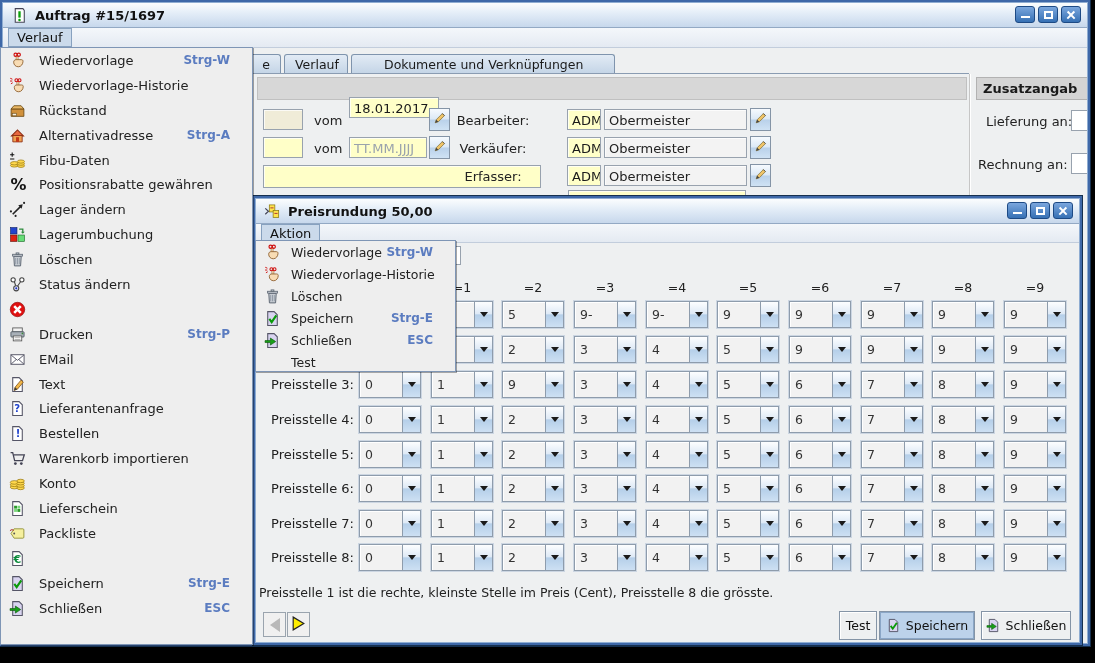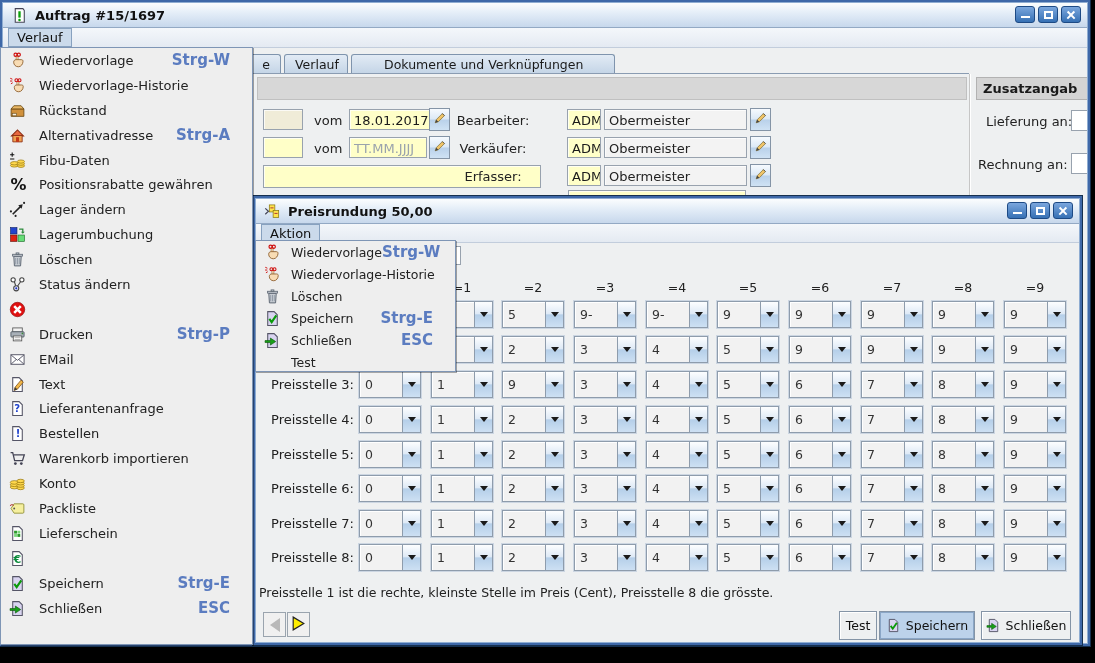--- a/index.html
+++ b/index.html
@@ -91,21 +91,21 @@
   #main-popup { left:0; top:47px; width:253px; height:598px; z-index:40; }
   #dialog-popup { left:255px; top:240px; width:201px; height:132px; z-index:30; }
   .mi { display:flex; align-items:center; padding:0 22px 0 8px; }
   #main-popup .mi { height:24.9px; }
   #dialog-popup .mi { height:22px; }
   .mi-ic { width:17px; height:17px; flex:none; margin-right:13px; }
   #dialog-popup .mi-ic { margin-right:10px; }
   .mi-ic svg { width:100%; height:100%; }
   .mi-lb { flex:1; font-size:13px; color:#222; white-space:nowrap; }
   #dialog-popup .mi-lb { font-size:12.5px; }
-  .mi-ac { font-size:15px; font-weight:bold; color:#5b7cc0; white-space:nowrap; }
+  .mi-ac { font-size:12px; font-weight:bold; color:#5b7cc0; white-space:nowrap; }
 
   .sliver { position:absolute; }
   .zindex10 { z-index:10; } .zindex20 { z-index:20; }
 </style>
 </head>
 <body>
 
 <div class="desktop">
 
   <div class="window" id="main-window">
@@ -143,21 +143,21 @@
       <div class="grayband" style="left:254px;top:28px;width:710px;height:23px"></div>
       <div class="vdivider" style="left:966px;top:25px;height:572px"></div>
       <div class="panelhead" style="left:973px;top:28px;width:113px;height:23px">Zusatzangab</div>
       <div class="flabel" style="left:983px;top:65px">Lieferung an:</div>
       <div class="tf white" style="left:1068px;top:61px;width:18px;height:21px"></div>
       <div class="flabel" style="left:975px;top:108px">Rechnung an:</div>
       <div class="tf white" style="left:1068px;top:104px;width:18px;height:21px"></div>
 
       <div class="tf khaki" style="left:260px;top:60px;width:40px;height:21px"></div>
       <div class="flabel" style="left:311px;top:64px">vom</div>
-      <div class="tf" style="left:346px;top:60px;width:90px;height:21px">18.01.2017</div>
+      <div class="tf" style="left:346px;top:48px;width:90px;height:21px">18.01.2017</div>
       <div class="pickbtn" style="left:426px;top:59px">
           <span id="pick1"><svg viewBox="0 0 16 16" width="100%" height="100%">
               <path d="M2.5 13.5l1.2-3.6 7-7 2.4 2.4-7 7z" fill="#f0c468" stroke="#6a5a20" stroke-width=".7"></path>
               <path d="M10.7 2.9l2.4 2.4" stroke="#333" stroke-width=".8"></path>
               <path d="M2.5 13.5l1.2-3.6 2.4 2.4z" fill="#444"></path>
             </svg></span>
         </div>
 
       <div class="tf" style="left:260px;top:88px;width:40px;height:21px"></div>
       <div class="flabel" style="left:311px;top:92px">vom</div>
@@ -1001,40 +1001,40 @@
               <ellipse cx="10.9" cy="10" rx="3.5" ry="1.6"></ellipse>
               <ellipse cx="10.9" cy="7.8" rx="3.5" ry="1.6"></ellipse>
               <ellipse cx="10.9" cy="5.6" rx="3.5" ry="1.6"></ellipse>
             </g>
           </svg></span>
         <span class="mi-lb">Konto</span>
         <span class="mi-ac"></span>
       </div>
       <div class="mi">
         <span class="mi-ic"><svg viewBox="0 0 16 16" width="100%" height="100%">
-            <path d="M4.8 3.6h8.2a1 1 0 011 1v6.8a1 1 0 01-1 1H4.8L1.9 8z" fill="#f5ef9e" stroke="#8a8a30" stroke-width=".8"></path>
-            <circle cx="4.9" cy="8" r=".9" fill="#555"></circle>
-            <path d="M.9 5.4c1.6-1.6 2.7-1 3.5-.2" fill="none" stroke="#aa2222" stroke-width=".9"></path>
-          </svg></span>
-        <span class="mi-lb">Packliste</span>
-        <span class="mi-ac"></span>
-      </div>
-      <div class="mi">
-        <span class="mi-ic"><svg viewBox="0 0 16 16" width="100%" height="100%">
             <path d="M3.5 1.5h6l3 3v10h-9z" fill="#fff" stroke="#556" stroke-width="1"></path>
             <rect x="4.8" y="5.4" width="2.7" height="2.7" fill="#2a9a2a"></rect>
             <rect x="7.9" y="5.4" width="2.7" height="2.7" fill="#7ad87a"></rect>
             <rect x="4.8" y="8.5" width="2.7" height="2.7" fill="#7ad87a"></rect>
             <rect x="7.9" y="8.5" width="2.7" height="2.7" fill="#2a9a2a"></rect>
           </svg></span>
         <span class="mi-lb">Lieferschein</span>
         <span class="mi-ac"></span>
       </div>
       <div class="mi">
         <span class="mi-ic"><svg viewBox="0 0 16 16" width="100%" height="100%">
+            <path d="M4.8 3.6h8.2a1 1 0 011 1v6.8a1 1 0 01-1 1H4.8L1.9 8z" fill="#f5ef9e" stroke="#8a8a30" stroke-width=".8"></path>
+            <circle cx="4.9" cy="8" r=".9" fill="#555"></circle>
+            <path d="M.9 5.4c1.6-1.6 2.7-1 3.5-.2" fill="none" stroke="#aa2222" stroke-width=".9"></path>
+          </svg></span>
+        <span class="mi-lb">Packliste</span>
+        <span class="mi-ac"></span>
+      </div>
+      <div class="mi">
+        <span class="mi-ic"><svg viewBox="0 0 16 16" width="100%" height="100%">
             <path d="M3.5 1.5h6l3 3v10h-9z" fill="#fff" stroke="#556" stroke-width="1"></path>
             <text x="4.3" y="12" font-size="10.5" font-weight="bold" fill="#0a8a3a">€</text>
           </svg></span>
         <span class="mi-ac"></span>
       </div>
       <div class="mi">
         <span class="mi-ic"><svg viewBox="0 0 16 16" width="100%" height="100%">
             <path d="M3.5 1.5h6l3 3v10h-9z" fill="#d9d4f0" stroke="#556" stroke-width="1"></path>
             <path d="M5 8.4l2.2 3L11.6 5" fill="none" stroke="#0a9a0a" stroke-width="2"></path>
           </svg></span>

